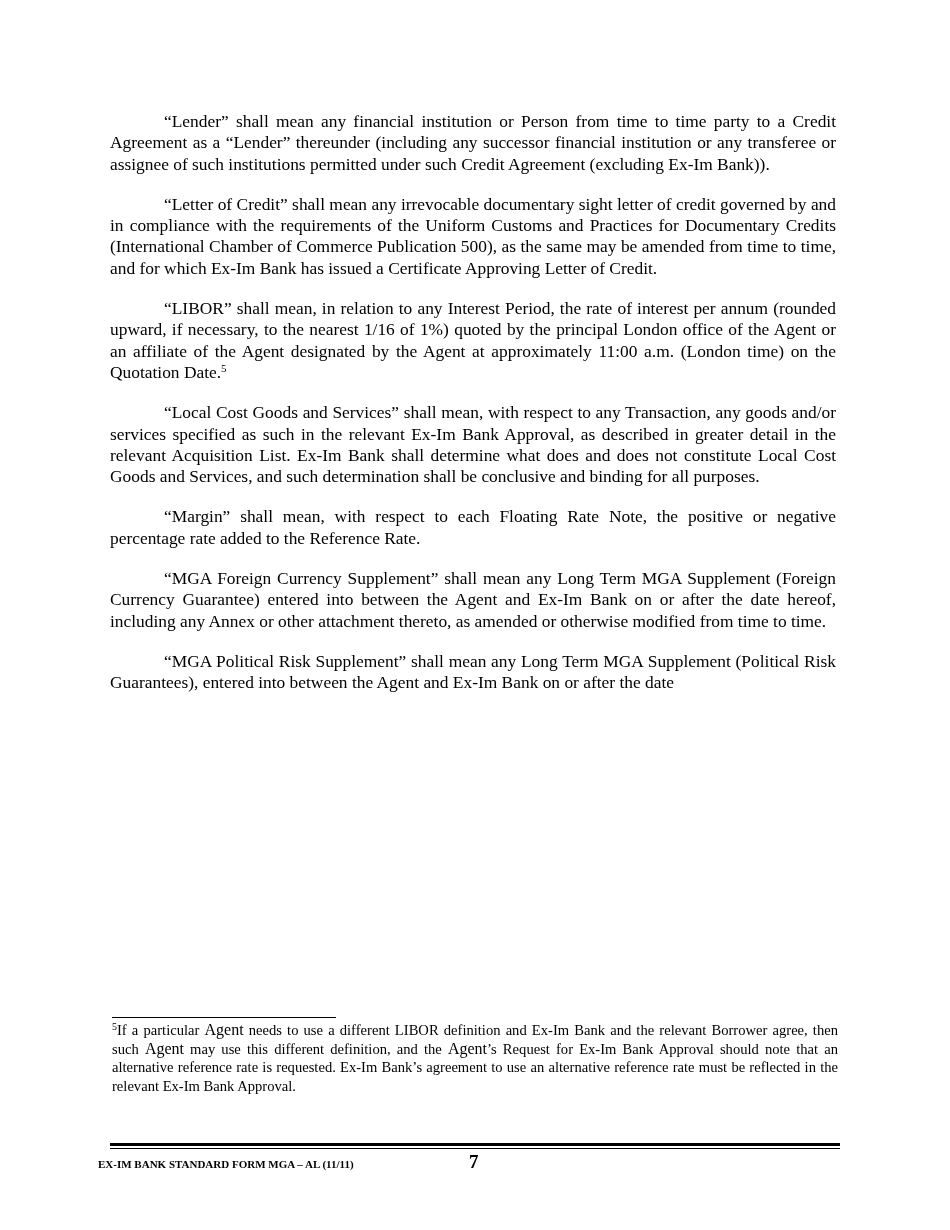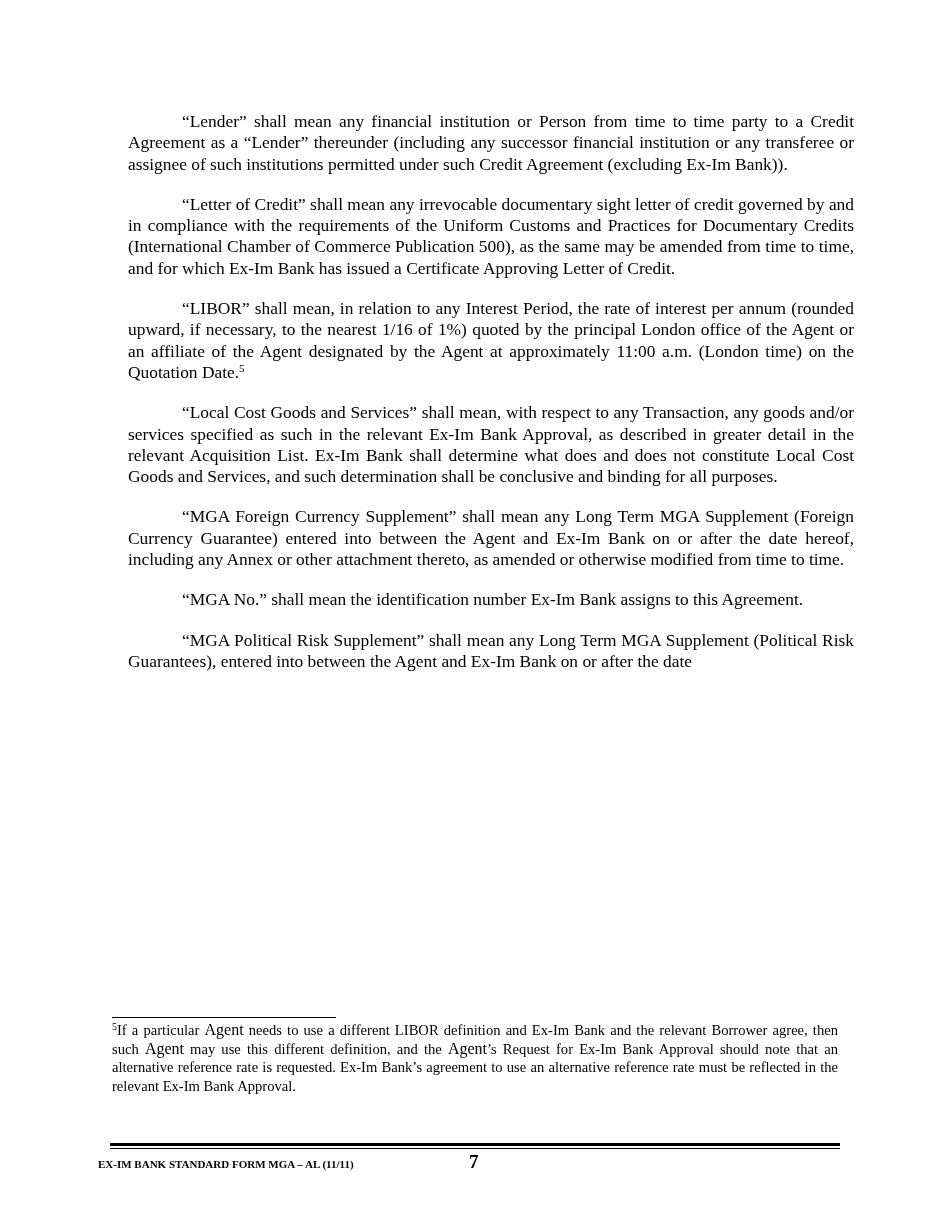--- a/index.html
+++ b/index.html
@@ -1,17 +1,17 @@
 <!DOCTYPE html>
 <html><head>
 <meta charset="utf-8">
 <style>
   html, body { margin: 0; padding: 0; background: #ffffff; }
   body { width: 950px; height: 1230px; position: relative; overflow: hidden; color: #000; }
-  .page { position: absolute; left: 128px; width: 726px; top: 111px;
+  .page { position: absolute; left: 110px; width: 726px; top: 111px;
           font-family: "Liberation Serif", serif; font-size: 17.4px; line-height: 21.3px; }
   .para { text-align: justify; text-indent: 54px; margin: 0 0 19px 0; }
   .para:last-child { margin-bottom: 16px; }
   sup { font-size: 11px; line-height: 0; vertical-align: 6px; }
   .fn-rule { position: absolute; left: 112px; top: 1017px; width: 224px; border-top: 1px solid #000; }
   .footnote { position: absolute; left: 112px; width: 726px; top: 1021px;
               font-family: "Liberation Serif", serif; font-size: 14.6px; line-height: 18.6px; text-align: justify; }
   .footnote .fn-mark { font-size: 10px; vertical-align: 5px; line-height: 0; }
   .footnote .agent { font-size: 16px; }
   .footer-rule-thick { position: absolute; left: 110px; top: 1143px; width: 730px; border-top: 3px solid #000; }
@@ -22,22 +22,22 @@
                  font-family: "Liberation Serif", serif; font-weight: bold; font-size: 19px; }
 </style>
 </head>
 <body>
 
 <div class="page">
   <p class="para">“Lender” shall mean any financial institution or Person from time to time party to a Credit Agreement as a “Lender” thereunder (including any successor financial institution or any transferee or assignee of such institutions permitted under such Credit Agreement (excluding Ex-Im Bank)).</p>
   <p class="para">“Letter of Credit” shall mean any irrevocable documentary sight letter of credit governed by and in compliance with the requirements of the Uniform Customs and Practices for Documentary Credits (International Chamber of Commerce Publication 500), as the same may be amended from time to time, and for which Ex-Im Bank has issued a Certificate Approving Letter of Credit.</p>
   <p class="para"><span>“LIBOR” shall mean, in relation to any Interest Period, the rate of interest per annum (rounded upward, if necessary, to the nearest 1/16 of 1%) quoted by the principal London office of the Agent or an affiliate of the Agent designated by the Agent at approximately 11:00 a.m. (London time) on the Quotation Date.</span><sup>5</sup></p>
   <p class="para">“Local Cost Goods and Services” shall mean, with respect to any Transaction, any goods and/or services specified as such in the relevant Ex-Im Bank Approval, as described in greater detail in the relevant Acquisition List.  Ex-Im Bank shall determine what does and does not constitute Local Cost Goods and Services, and such determination shall be conclusive and binding for all purposes.</p>
+  <p class="para">“Margin” shall mean, with respect to each Floating Rate Note, the positive or negative percentage rate added to the Reference Rate.</p>
   <p class="para">“MGA Foreign Currency Supplement” shall mean any Long Term MGA Supplement (Foreign Currency Guarantee) entered into between the Agent and Ex-Im Bank on or after the date hereof, including any Annex or other attachment thereto, as amended or otherwise modified from time to time.</p>
-  <p class="para">“MGA No.” shall mean the identification number Ex-Im Bank assigns to this Agreement.</p>
   <p class="para">“MGA Political Risk Supplement” shall mean any Long Term MGA Supplement (Political Risk Guarantees), entered into between the Agent and Ex-Im Bank on or after the date</p>
 </div>
 
 <div class="fn-rule"></div>
 <div class="footnote">
   <span class="fn-mark">5</span><span>If a particular </span><span class="agent">Agent</span><span> needs to use a different LIBOR definition and Ex-Im Bank and the relevant Borrower agree, then such </span><span class="agent">Agent</span><span> may use this different definition, and the </span><span class="agent">Agent</span><span>’s Request for Ex-Im Bank Approval should note that an alternative reference rate is requested.  Ex-Im Bank’s agreement to use an alternative reference rate must be reflected in the relevant Ex-Im Bank Approval.</span>
 </div>
 
 <div class="footer-rule-thick"></div>
 <div class="footer-rule-thin"></div>

